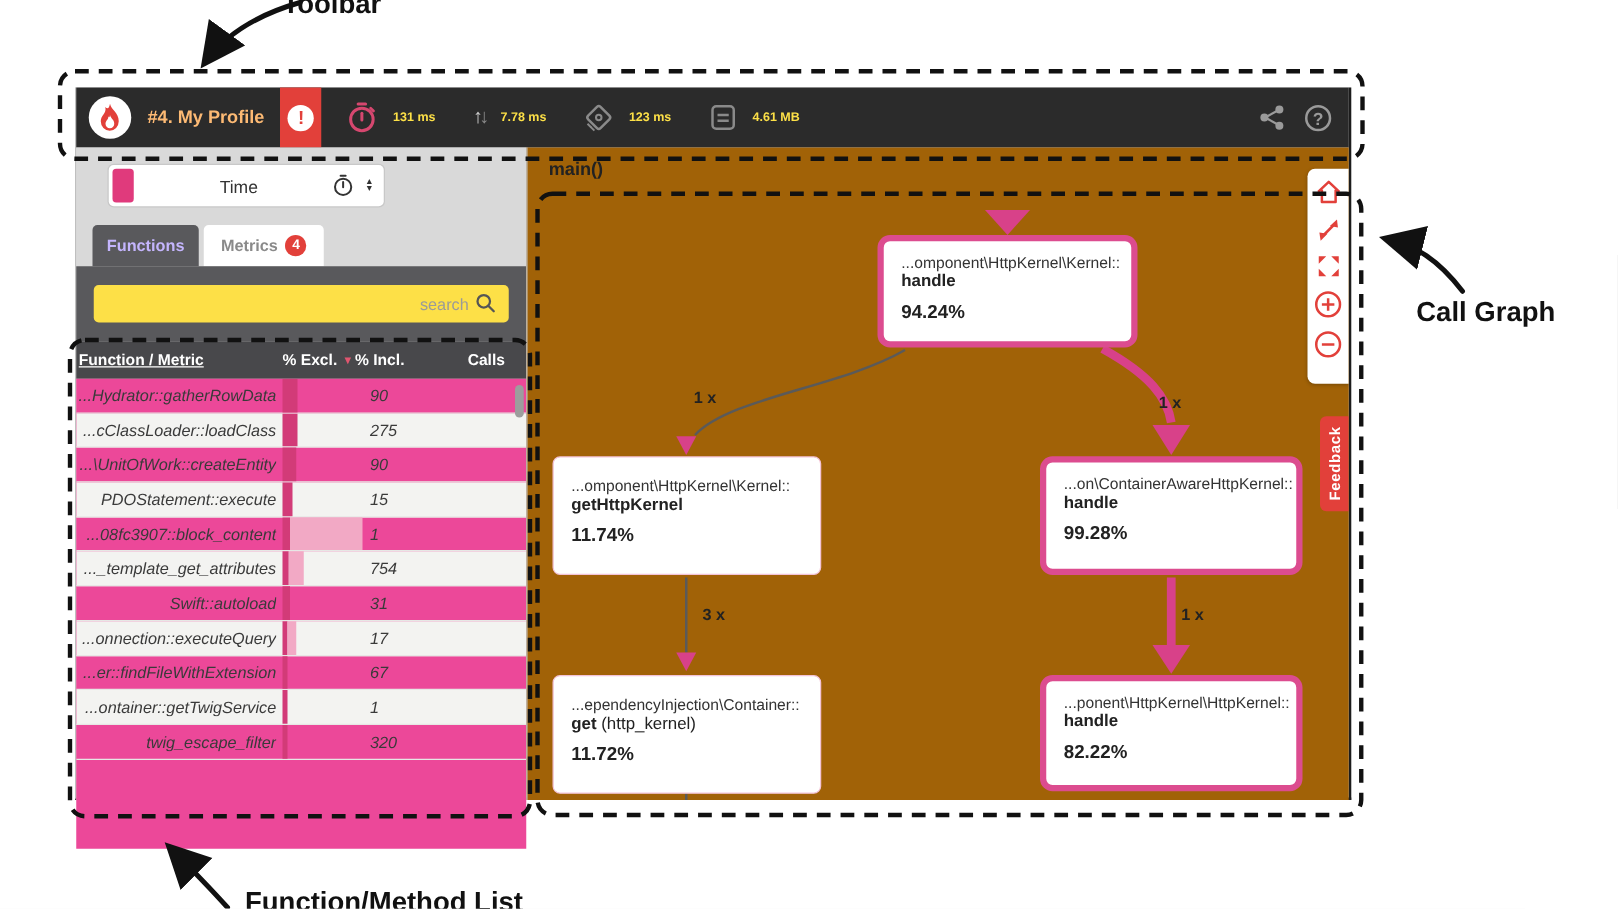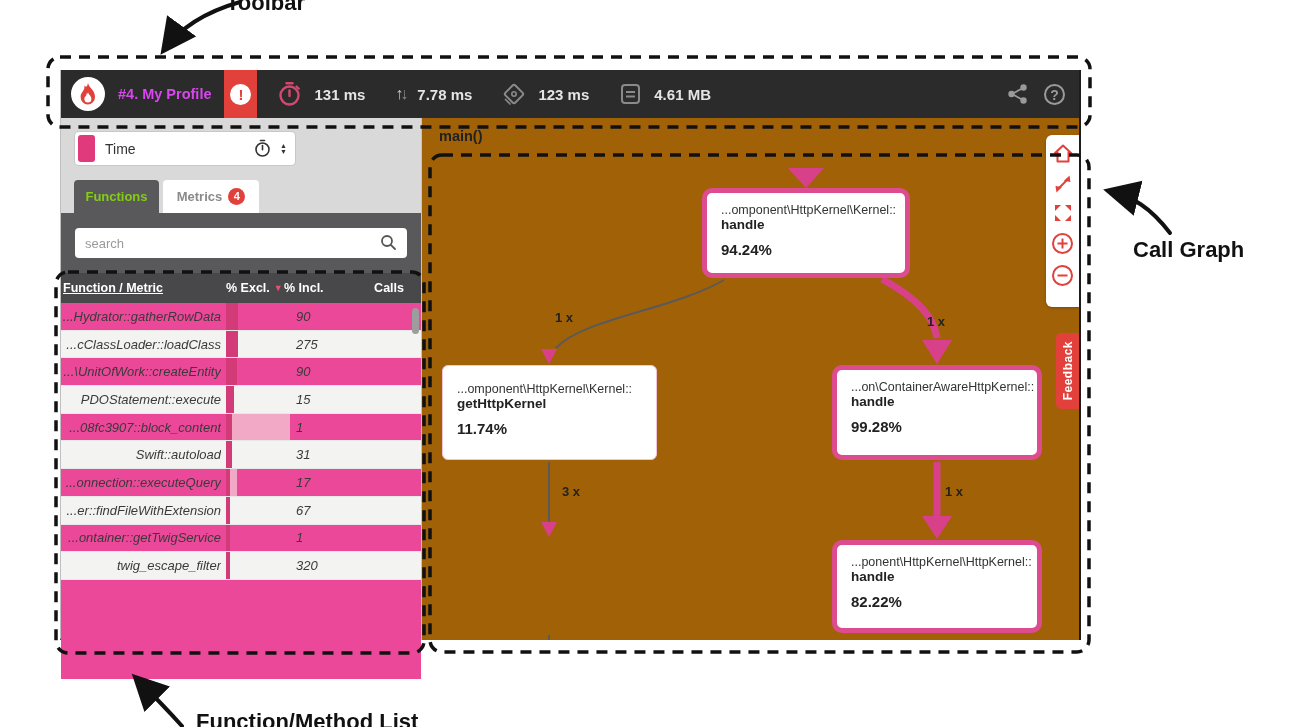--- a/index.html
+++ b/index.html
@@ -9,59 +9,59 @@
 
   
   .window { position:absolute; left:60px; top:70px; width:1021px; height:570px;
             border-right:2px solid #1d1d1d; border-bottom:2px solid #1d1d1d;
             border-left:1px solid #bfbfbf; background:#d9d9d9; }
 
   
   .toolbar { height:48px; background:#2b2b2b; display:flex; align-items:center; position:relative; }
   .logo-circle { width:34px; height:34px; border-radius:50%; background:#fff; margin-left:10px;
                  display:flex; align-items:center; justify-content:center; flex:0 0 auto; }
-  .profile-name { color:#d946ef; font-size:14.5px; font-weight:bold; margin-left:13px; white-space:nowrap; }
+  .profile-name { color:#fdba74; font-size:14.5px; font-weight:bold; margin-left:13px; white-space:nowrap; }
   .alert-btn { width:33px; height:48px; background:#e2403a; margin-left:13px;
                display:flex; align-items:center; justify-content:center; flex:0 0 auto; }
   .alert-glyph { width:21px; height:21px; border-radius:50%; background:#fff; color:#e2403a;
                  font-weight:bold; font-size:15px; line-height:21px; text-align:center; }
   .stats { display:flex; align-items:center; margin-left:20px; }
   .stat { display:flex; align-items:center; margin-right:30px; }
-  .stat .val { color:#e5e5e5; font-size:15px; font-weight:bold; margin-left:12px; white-space:nowrap; }
+  .stat .val { color:#fde047; font-size:10px; font-weight:bold; margin-left:12px; white-space:nowrap; }
   .updown { font-size:16px; font-weight:bold; letter-spacing:-3px; }
   .updown .u { color:#c9c9c9; } .updown .d { color:#8a8a8a; }
   .toolbar-right { position:absolute; right:14px; top:0; height:48px; display:flex; align-items:center; gap:15px; }
   .help-circle { width:21px; height:21px; border:2px solid #9a9a9a; border-radius:50%;
                  color:#9a9a9a; font-weight:bold; font-size:14px; text-align:center; line-height:18px; }
 
   
   .content { display:flex; height:522px; }
   .sidebar { width:360px; flex:0 0 360px; background:#d9d9d9; position:relative; }
   .graphpanel { flex:1; background:#a16207; border-left:1px solid #c4c4c4; position:relative; overflow:hidden; }
 
   
-  .dim-row { padding:14px 0 0 14px; height:62px; }
+  .dim-row { padding:14px 0 0 26px; height:62px;text-align:center; }
   .dim-select { width:220px; height:33px; background:#fff; border-radius:4px;
                 display:flex; align-items:center; padding:0 8px 0 3px; box-shadow:0 0 0 1px #c8c8c8; }
   .dim-color { width:17px; height:27px; border-radius:3px; background:#e03a7c; flex:0 0 auto; }
   .dim-label { font-size:14px; color:#333; margin-left:10px; flex:1; }
   .dim-chevrons { display:flex; flex-direction:column; font-size:7px; color:#333; line-height:6px; margin-left:8px; }
 
   .tabs-row { display:flex; padding-left:13px; height:33px; align-items:flex-end; }
   .tab { height:33px; display:flex; align-items:center; justify-content:center;
          border-radius:4px 4px 0 0; font-size:13px; font-weight:bold; }
-  .tab.active { background:#59595c; color:#84cc16; width:85px; }
+  .tab.active { background:#59595c; color:#c4b5fd; width:85px; }
   .tab.inactive { background:#fff; color:#8a8a8a; width:96px; margin-left:4px; gap:6px; }
   .tab-badge { width:17px; height:17px; border-radius:50%; background:#e2403a; color:#fff;
                font-size:11px; line-height:17px; text-align:center; font-weight:bold; }
 
   .search-section { background:#59595c; height:60px; padding:15px 14px 0 14px; position:relative; }
-  .search-input { width:332px; height:30px; border:none; border-radius:4px; background:#ffffff;
+  .search-input { width:332px; height:30px; border:none; border-radius:4px; background:#fde047;
                   padding:0 32px 0 10px; font-size:13px; color:#555; outline:none;
-                  font-family:"Liberation Sans", sans-serif; }
+                  font-family:"Liberation Sans", sans-serif;text-align:right; }
   .search-input::placeholder { color:#9a9a9a; }
   .search-glass { position:absolute; right:24px; top:21px; }
 
   
   .thead { background:#48484b; height:30px; display:flex; align-items:center; color:#fff;
            font-size:12.5px; font-weight:bold; }
   .th-name { width:165px; padding-left:2px;text-decoration:underline; }
   .th-excl { width:58px; display:flex; align-items:center; gap:4px; }
   .sort-icon { color:#e0556f; font-size:9px; }
   .th-incl { width:62px; }
@@ -256,20 +256,28 @@
         </div>
         <div class="trow">
           <div class="cell-name"><span>...08fc3907::block_content</span><span class="row-badge"></span></div>
           <div class="cell-bars">
               <div class="bar-excl" style="width: 6px;"></div>
               <div class="bar-incl" style="width: 58px;"></div>
             </div>
           <div class="cell-calls">1</div>
         </div>
         <div class="trow">
+          <div class="cell-name"><span>..._template_get_attributes</span><span class="row-badge"></span></div>
+          <div class="cell-bars">
+              <div class="bar-excl" style="width: 5px;"></div>
+              <div class="bar-incl" style="width: 12px;"></div>
+            </div>
+          <div class="cell-calls">754</div>
+        </div>
+        <div class="trow">
           <div class="cell-name"><span>Swift::autoload</span><span class="row-badge"></span></div>
           <div class="cell-bars">
               <div class="bar-excl" style="width: 6px;"></div>
               <div class="bar-incl" style="width: 0px;"></div>
             </div>
           <div class="cell-calls">31</div>
         </div>
         <div class="trow">
           <div class="cell-name"><span>...onnection::executeQuery</span><span class="row-badge"></span></div>
           <div class="cell-bars">
@@ -338,20 +346,25 @@
       </div>
       <div class="gnode thin" style="left:20px; top:247px; width:215px; height:95px; padding-top:16px;">
         <div class="ntitle">...omponent\HttpKernel\Kernel::</div>
         <div class="nname"><span>getHttpKernel</span><span class="nsuffix"></span></div>
         <div class="npct">11.74%</div>
       </div>
       <div class="gnode thick" style="left:410px; top:247px; width:210px; height:95px;">
         <div class="ntitle">...on\ContainerAwareHttpKernel::</div>
         <div class="nname"><span>handle</span><span class="nsuffix"></span></div>
         <div class="npct">99.28%</div>
+      </div>
+      <div class="gnode thin" style="left:20px; top:422px; width:215px; height:95px; padding-top:16px;">
+        <div class="ntitle">...ependencyInjection\Container::</div>
+        <div class="nname"><span>get</span><span class="nsuffix"> (http_kernel)</span></div>
+        <div class="npct">11.72%</div>
       </div>
       <div class="gnode thick" style="left:410px; top:422px; width:210px; height:93px;">
         <div class="ntitle">...ponent\HttpKernel\HttpKernel::</div>
         <div class="nname"><span>handle</span><span class="nsuffix"></span></div>
         <div class="npct">82.22%</div>
       </div>
 
       <div class="gcontrols">
         <svg width="22" height="22" viewBox="0 0 22 22">
           <path d="M2.5 10.5 L11 2.5 L19.5 10.5 M5.5 8.8 V18.5 H16.5 V8.8" fill="none" stroke="#e2403a" stroke-width="2" stroke-linejoin="round"></path>

